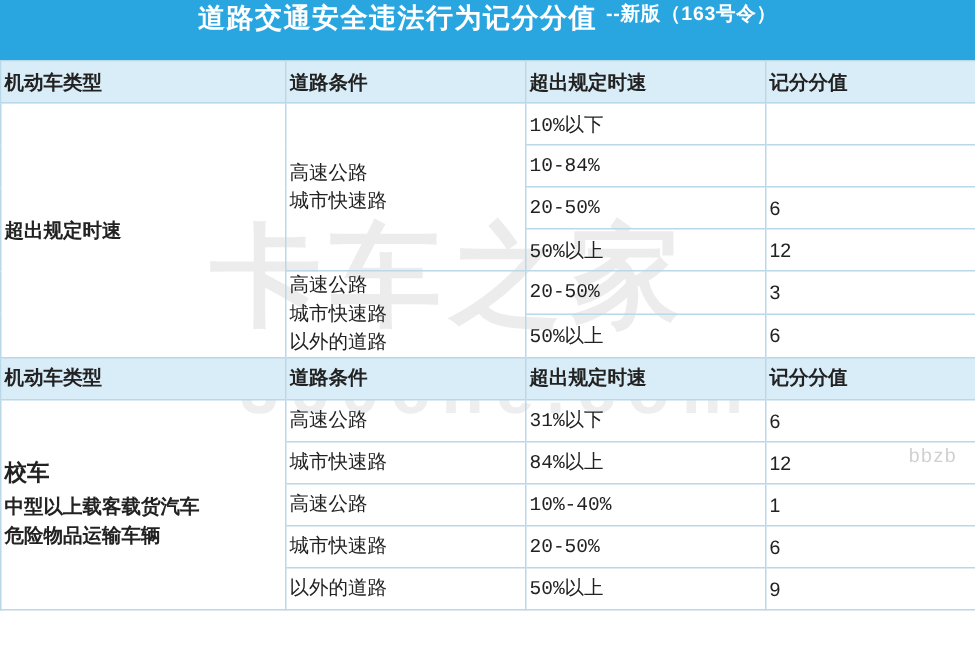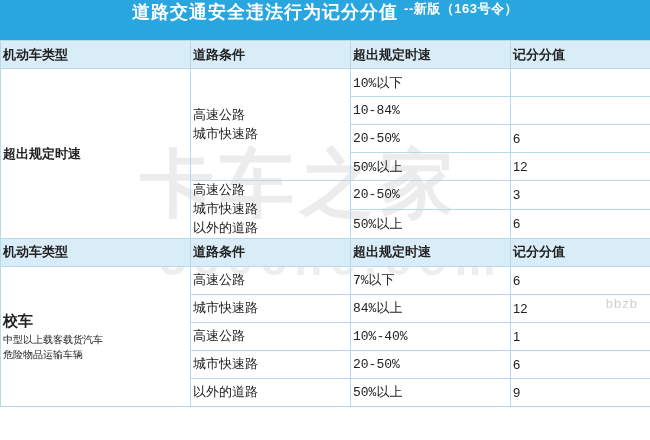--- a/index.html
+++ b/index.html
@@ -110,21 +110,21 @@
     height: 32px;
     border: 1px solid #b9d8e8;
   }
   td.cat {
     font-size: 15px;
     font-weight: bold;
     color: #111111;
     line-height: 1.5;
   }
   td.cat .l1 { display:block; font-size: 15px; font-weight: bold; }
-  td.cat .l2 { display:block; font-size: 10px; font-weight: normal; }
+  td.cat .l2 { display:block; font-size: 13px; font-weight: bold; }
   td.cond {
     font-size: 13.5px;
     color: #222222;
     line-height: 1.45;
   }
   td.cond span { display: block; }
   td.speed { font-size: 13.5px; font-family: Liberation Mono, monospace; }
   td.pts { font-size: 13.5px; }
   .col1 { width: 190px; }
   .col2 { width: 160px; }
@@ -205,21 +205,21 @@
         <td class="head">记分分值</td>
       </tr>
 
       <tr>
         <td class="cat" rowspan="5">
           <span class="l1">校车</span>
           <span class="l2">中型以上载客载货汽车</span>
           <span class="l2">危险物品运输车辆</span>
         </td>
         <td class="cond">高速公路</td>
-        <td class="speed">7%以下</td>
+        <td class="speed">31%以下</td>
         <td class="pts">6</td>
       </tr>
       <tr>
         <td class="cond">城市快速路</td>
         <td class="speed">84%以上</td>
         <td class="pts">12</td>
       </tr>
       <tr>
         <td class="cond">高速公路</td>
         <td class="speed">10%-40%</td>

